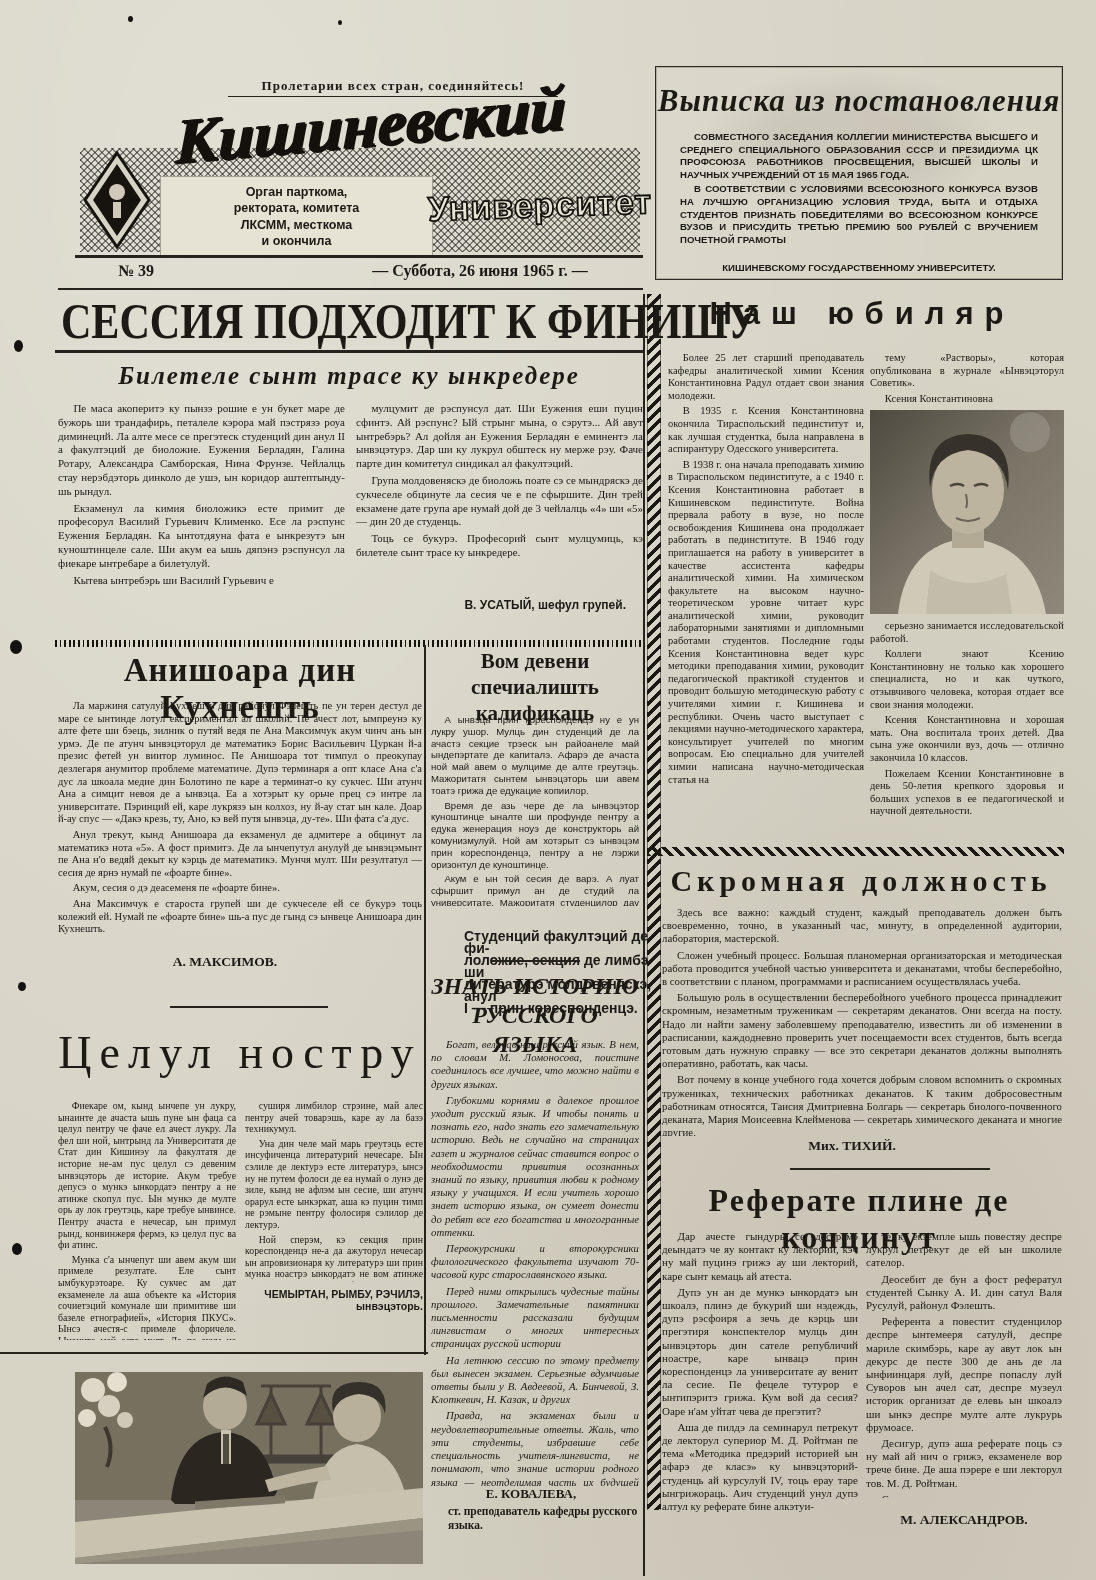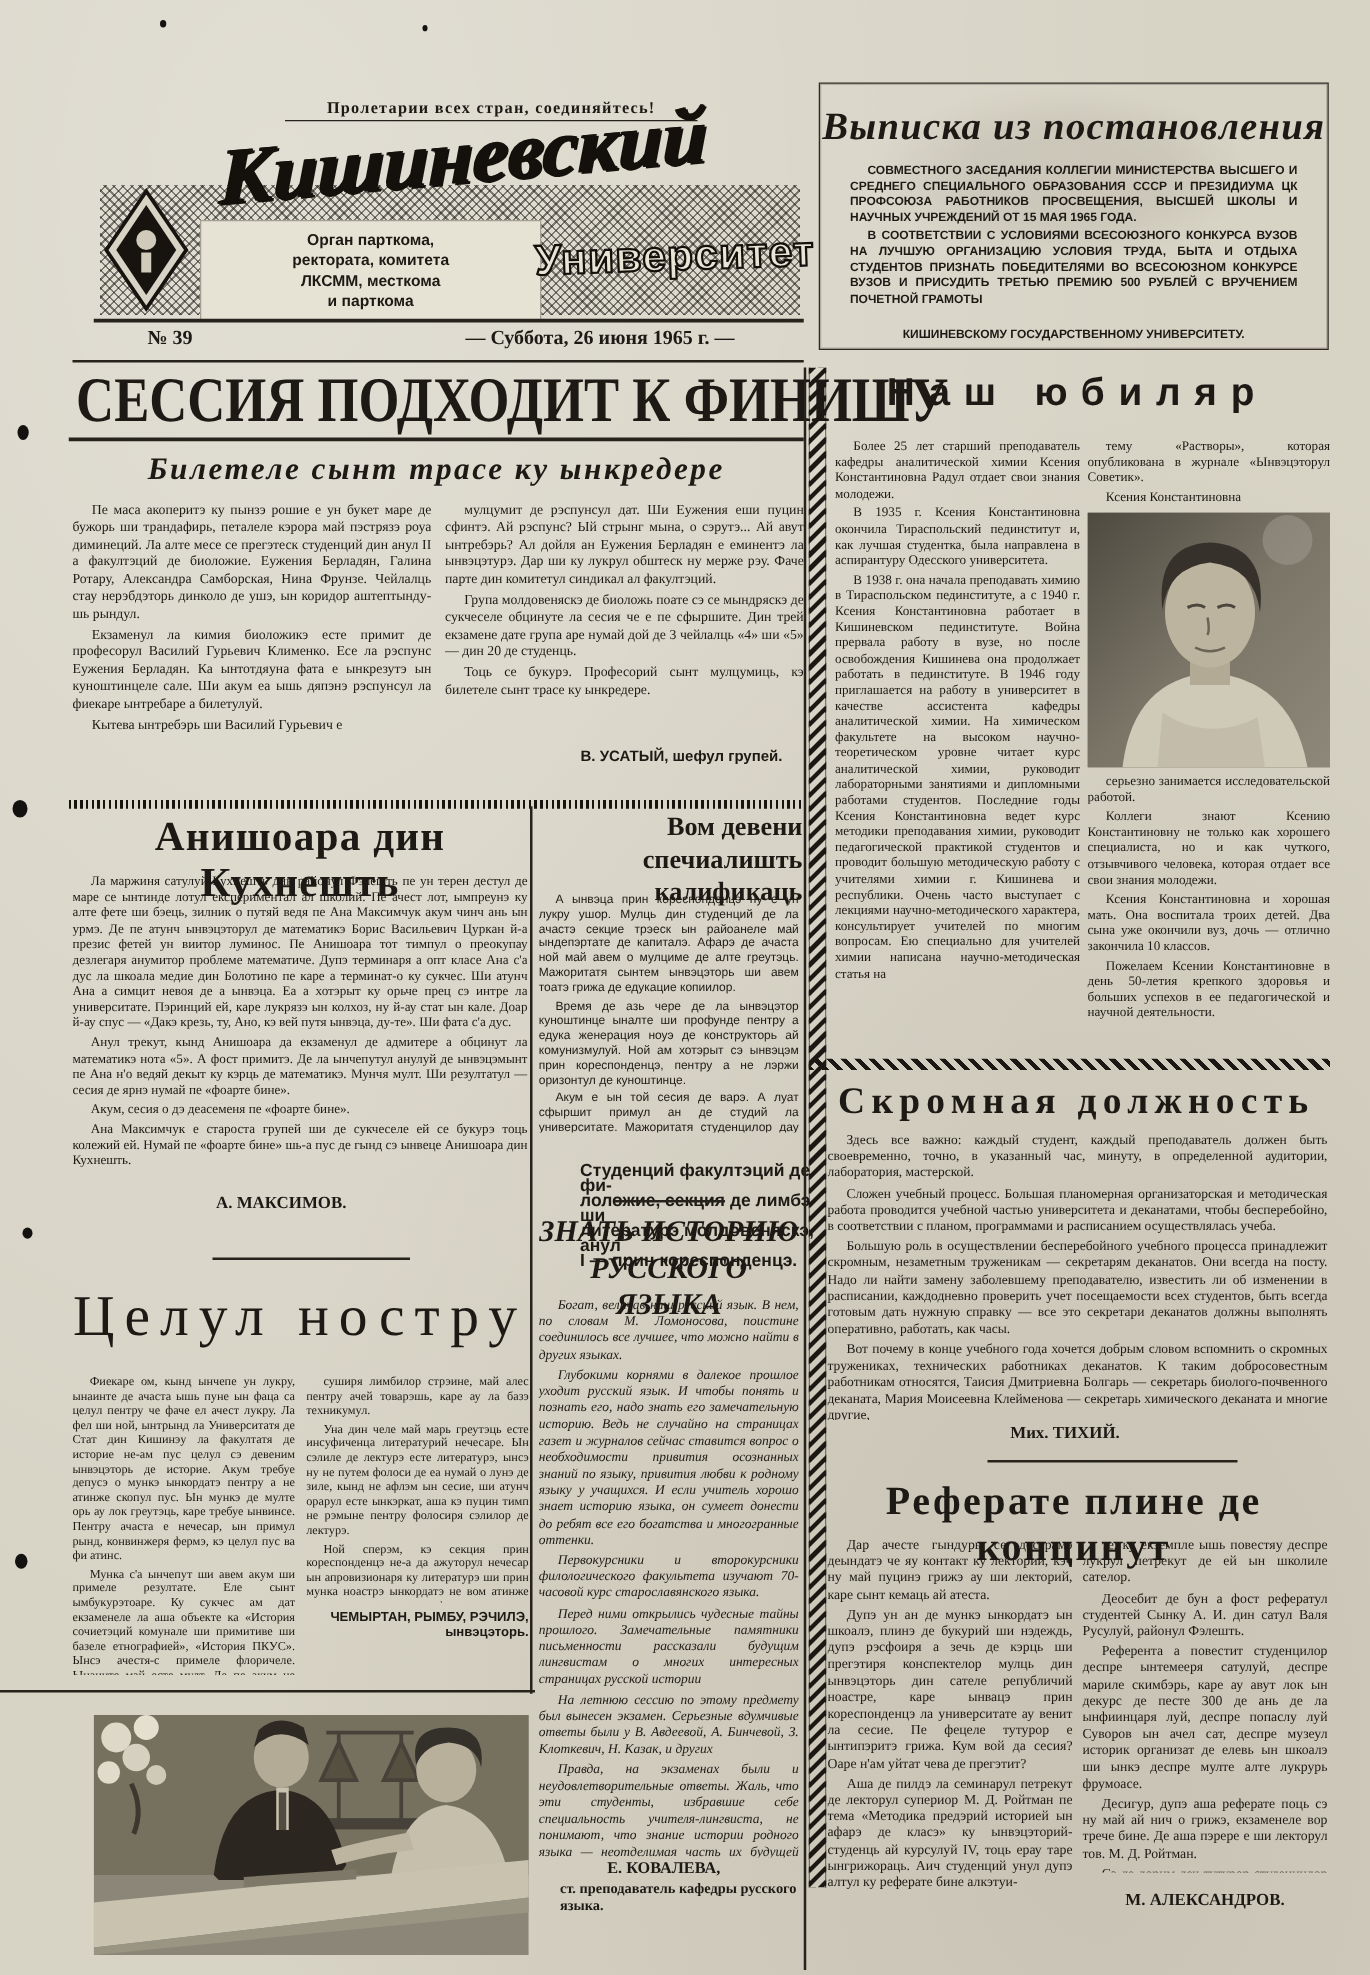--- a/index.html
+++ b/index.html
@@ -53,21 +53,21 @@
   .dotted-band{background:repeating-linear-gradient(90deg,#17140e 0 1.8px,transparent 1.8px 4.6px);}
   .ribbon{background:repeating-linear-gradient(135deg,#1b1813 0 3.5px,transparent 3.5px 8px);
       border-left:1px solid rgba(27,24,19,.5);border-right:1px solid rgba(27,24,19,.5);}
   .hatch-band{background:repeating-linear-gradient(45deg,#1b1813 0 3.5px,transparent 3.5px 8px);}
   .jub-title{font-family:"Liberation Sans",sans-serif;font-weight:bold;font-size:31px;
       letter-spacing:11px;text-align:center;}
   .modest-title{font-weight:bold;font-size:30px;letter-spacing:5px;text-align:center;}
   .ref-title{font-weight:bold;font-size:32px;letter-spacing:2px;text-align:center;}
   .anis-title{font-weight:bold;font-size:33px;letter-spacing:1px;text-align:center;}
   .telul-title{font-size:46px;letter-spacing:8px;text-align:center;font-weight:normal;}
-  .spec-title{font-weight:bold;font-size:21px;line-height:26px;text-align:right;}
+  .spec-title{font-weight:bold;font-size:21px;line-height:26px;text-align:center;}
   .rus-title{font-weight:bold;font-style:italic;font-size:24px;line-height:29px;text-align:center;}
   .sig-block{font-family:"Liberation Sans",sans-serif;font-weight:bold;font-size:14px;
       line-height:12px;padding-left:16px;text-align:left;margin-top:22px;}
   .ghost{position:absolute;filter:blur(6px);opacity:.08;background:
       radial-gradient(ellipse at 50% 50%, #3a3426 0 40%, transparent 70%);}
   svg{display:block;}
 </style>
 </head>
 <body>
 
@@ -91,21 +91,21 @@
       <polygon points="35,14 59,50 35,86 11,50" fill="#17140f"></polygon>
       <circle cx="35" cy="42" r="8" fill="#cfcaba"></circle>
       <rect x="31" y="52" width="8" height="16" fill="#cfcaba"></rect>
     </svg>
   </div>
 
   <div class="abs organ-box" style="left:160px;top:176px;width:255px;">
     <div>Орган парткома,</div>
     <div>ректората, комитета</div>
     <div>ЛКСММ, месткома</div>
-    <div>и парткома</div>
+    <div>и окончила</div>
   </div>
 
   <div class="abs logo-script" style="left:175px;top:88px;">Кишиневский</div>
   <div class="abs logo-outline" style="left:428px;top:186px;">Университет</div>
 
   <div class="abs rule" style="left:75px;top:255px;width:568px;height:3px;"></div>
   <div class="abs issue" style="left:118px;top:262px;">№ 39</div>
   <div class="abs issue" style="left:320px;top:262px;width:320px;text-align:center;">— Суббота, 26 июня 1965 г. —</div>
   <div class="abs rule" style="left:58px;top:288px;width:585px;height:1.5px;"></div>
 

